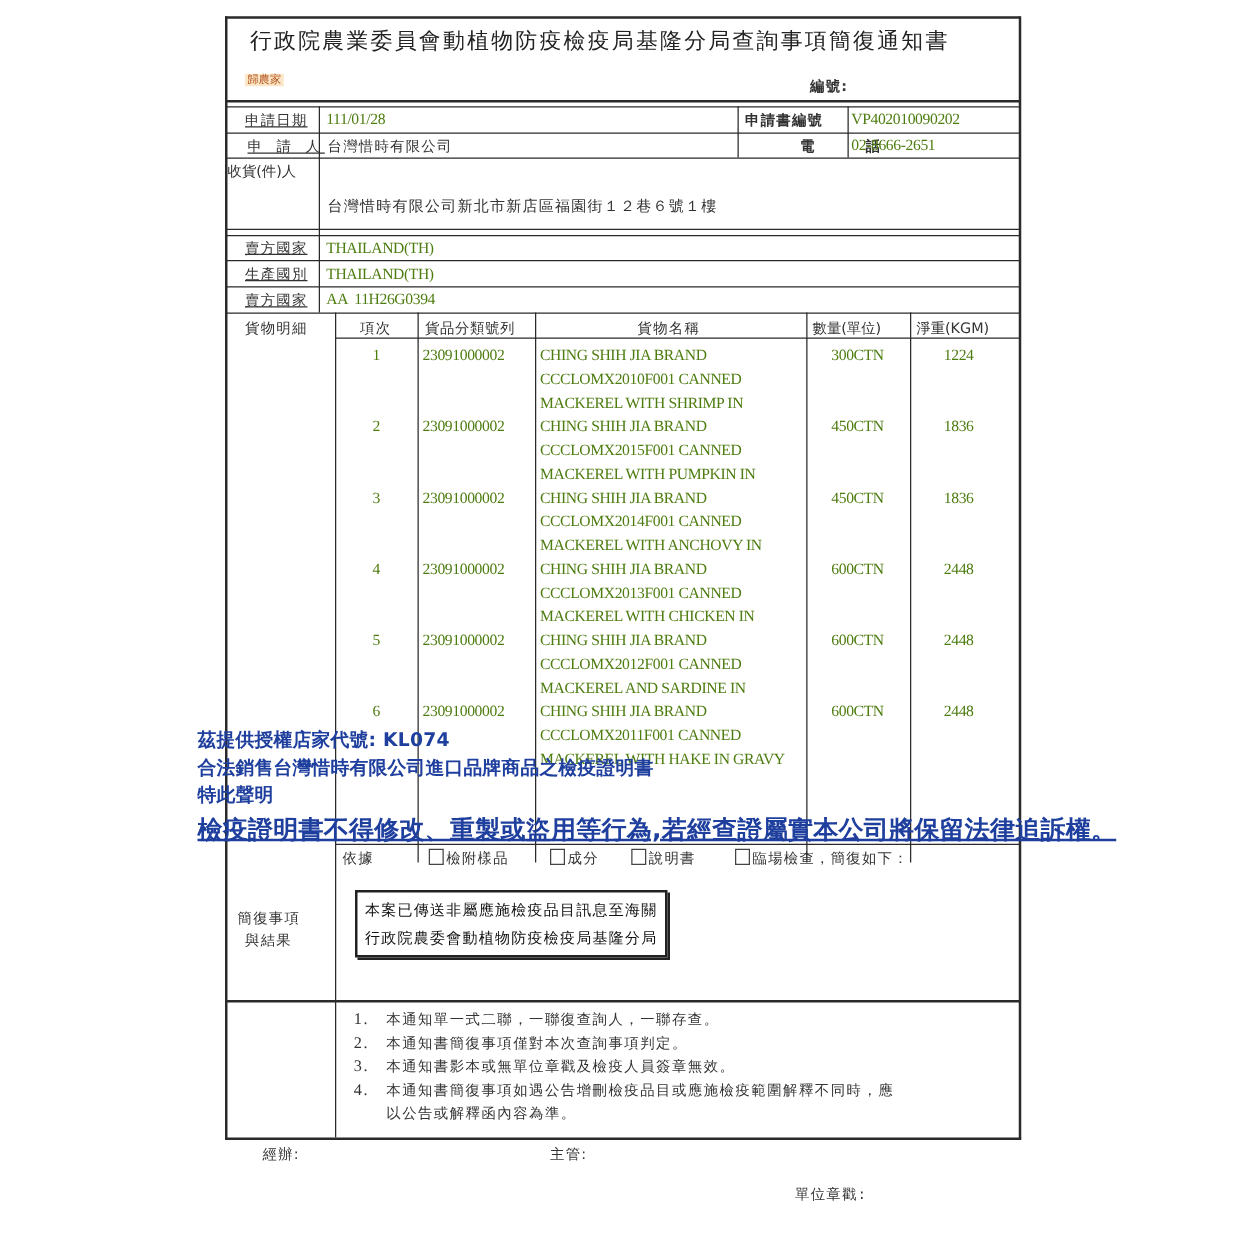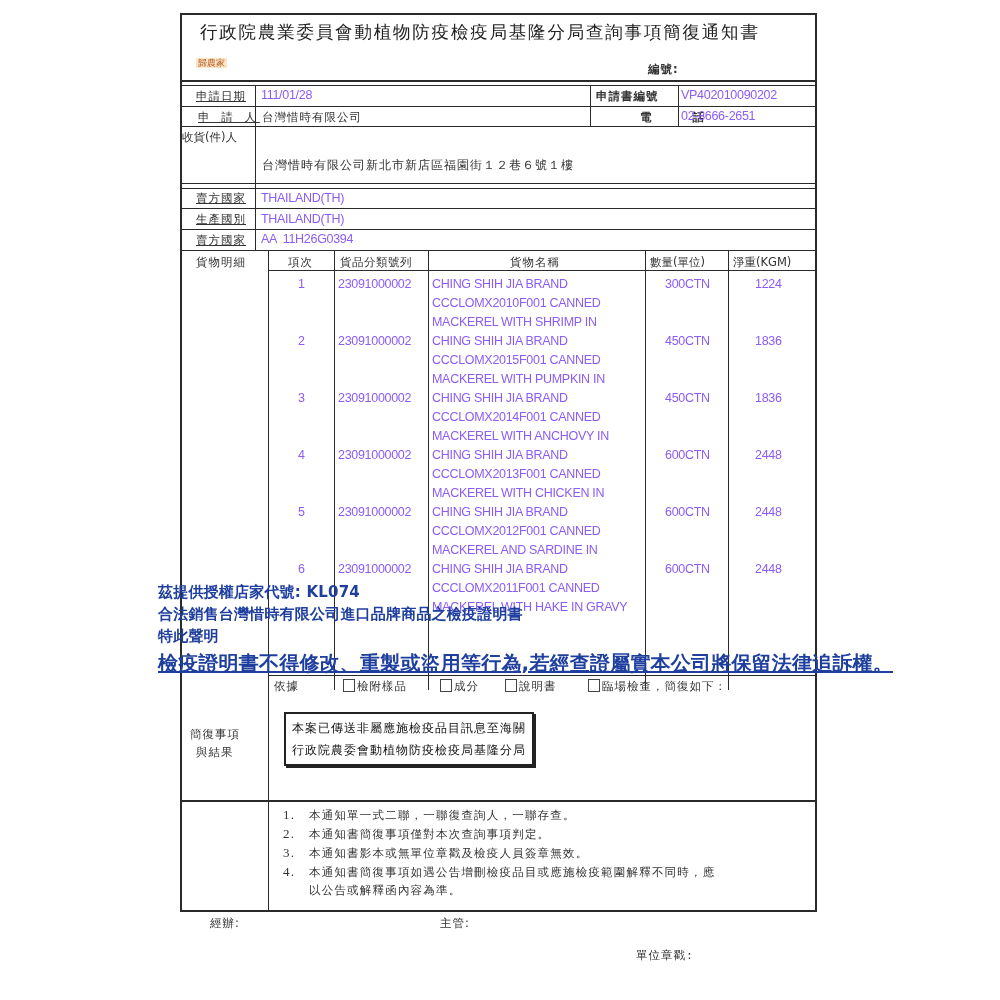--- a/index.html
+++ b/index.html
@@ -1,21 +1,21 @@
 <!DOCTYPE html>
 <html><head>
 <meta charset="utf-8">
 <style>
   html, body { margin:0; padding:0; }
   body { width:1000px; height:1000px; background:#ffffff; position:relative; overflow:hidden;
          font-family:"DejaVu Serif", serif; color:#222; }
   .abs { position:absolute; }
   .ln { position:absolute; background:#2a2a2a; }
   .txt { position:absolute; white-space:nowrap; font-size:12px; color:#333; }
-  .mono { font-family:Liberation Sans, sans-serif; font-size:12.5px; letter-spacing:-0.3px; color:#8b5cf6; }
+  .mono { font-family:Liberation Serif, serif; font-size:12.5px; letter-spacing:-0.3px; color:#4d7c0f; }
   .cjk { font-family:"DejaVu Sans", sans-serif; font-size:11.5px; color:#333; letter-spacing:1px; }
   .title { font-family:"DejaVu Serif", serif; font-size:17.5px; letter-spacing:1.8px; color:#222; }
   .stamp-tag { font-family:"DejaVu Sans", sans-serif; font-size:9px; color:#b3541e; background:#fbe7c8; padding:0 2px; }
   .overlay { position:absolute; font-family:"DejaVu Sans", sans-serif; font-weight:bold; color:#1f3f9e; font-size:15px; white-space:nowrap; letter-spacing:0.2px; }
   .overlay.u { text-decoration:underline; text-decoration-thickness:1.5px; }
   .cb { display:inline-block; width:10px; height:11px; border:1px solid #444; vertical-align:-2px; margin-right:2px; }
   .stamp-box { position:absolute; border:2px solid #222; box-shadow: 2px 2px 0 #222; padding:3px 6px; background:#fff; }
   .stamp-line { font-family:"DejaVu Sans", sans-serif; font-size:12px; color:#111; letter-spacing:1px; white-space:nowrap; line-height:22px; }
   .note { font-family:"DejaVu Sans", sans-serif; font-size:11.5px; color:#333; letter-spacing:1.2px; white-space:nowrap; }
   .note-num { font-family:"Liberation Serif", serif; font-size:13px; display:inline-block; width:26px; }

